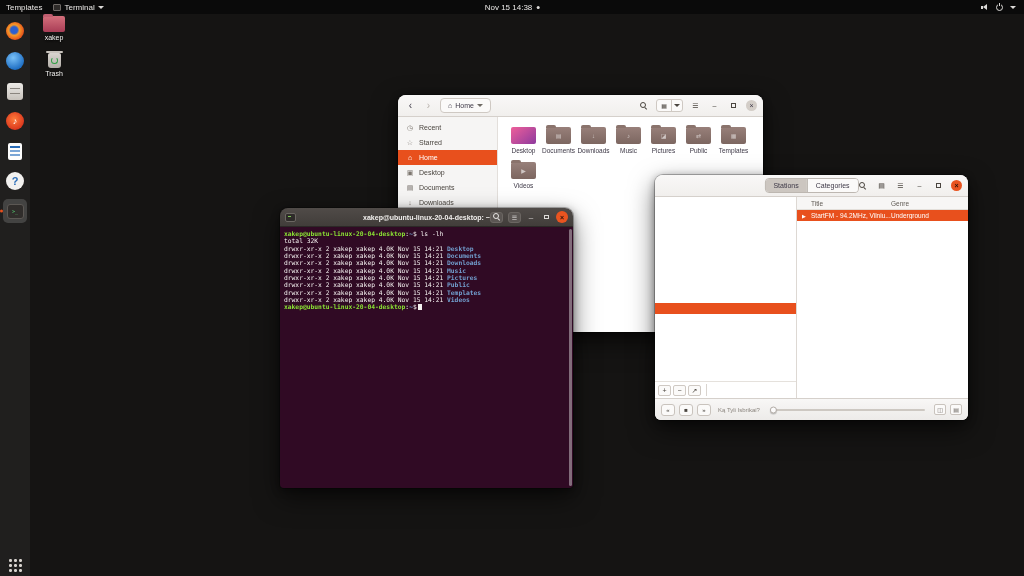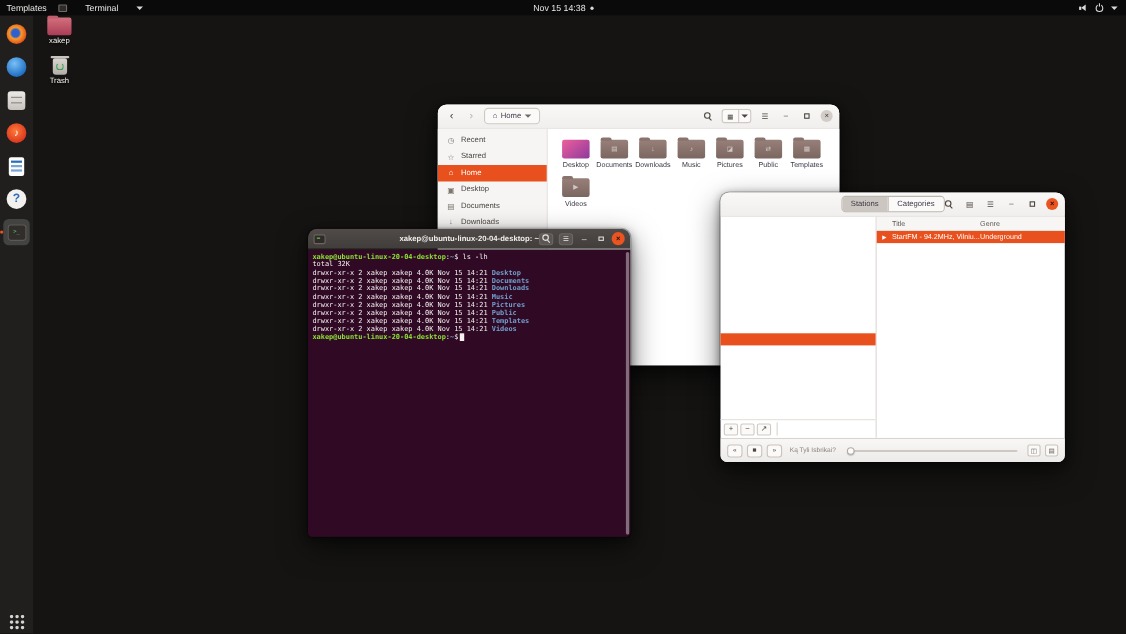--- a/index.html
+++ b/index.html
@@ -3,21 +3,21 @@
 <meta charset="utf-8">
 <style>
   * { margin:0; padding:0; box-sizing:border-box; }
   html,body { width:1024px; height:576px; overflow:hidden; }
   body { background:#151413; font-family:"Liberation Sans", sans-serif; position:relative; }
 
   
   .topbar { position:absolute; top:0; left:0; right:0; height:14px; background:#0a0a0a;
             color:#e9e7e5; font-size:8px; display:flex; align-items:center; z-index:100; }
   .tb-left { display:flex; gap:11px; padding-left:6px; align-items:center; }
-  .appmenu { display:flex; gap:16px; align-items:center; }
+  .appmenu { display:flex; gap:3px; align-items:center; }
   .appicon { width:8px; height:7px; background:#2e2b29; border:1px solid #6f6a66; border-radius:1px; }
   .tb-center { position:absolute; left:50%; transform:translateX(-50%); display:flex; align-items:center; gap:4px; }
   .notif-dot { width:3px; height:3px; border-radius:50%; background:#dcdad8; }
   .tb-right { margin-left:auto; display:flex; gap:7px; padding-right:8px; align-items:center; }
   .chev { width:0; height:0; border-left:3px solid transparent; border-right:3px solid transparent; border-top:3px solid #dcdad8; display:inline-block; }
   .spk { position:relative; width:8px; height:8px; display:inline-block; }
   .spk::before { content:""; position:absolute; left:0; top:2.5px; width:2px; height:3px; background:#dcdad8; }
   .spk::after { content:""; position:absolute; left:1.5px; top:0.5px; border-top:3.5px solid transparent; border-bottom:3.5px solid transparent; border-right:4px solid #dcdad8; }
   .pwr { width:7px; height:7px; border:1px solid #dcdad8; border-radius:50%; position:relative; display:inline-block; }
   .pwr::after { content:""; position:absolute; top:-2px; left:2px; width:1px; height:3px; background:#dcdad8; box-shadow:0 0 0 1px #0a0a0a; }

